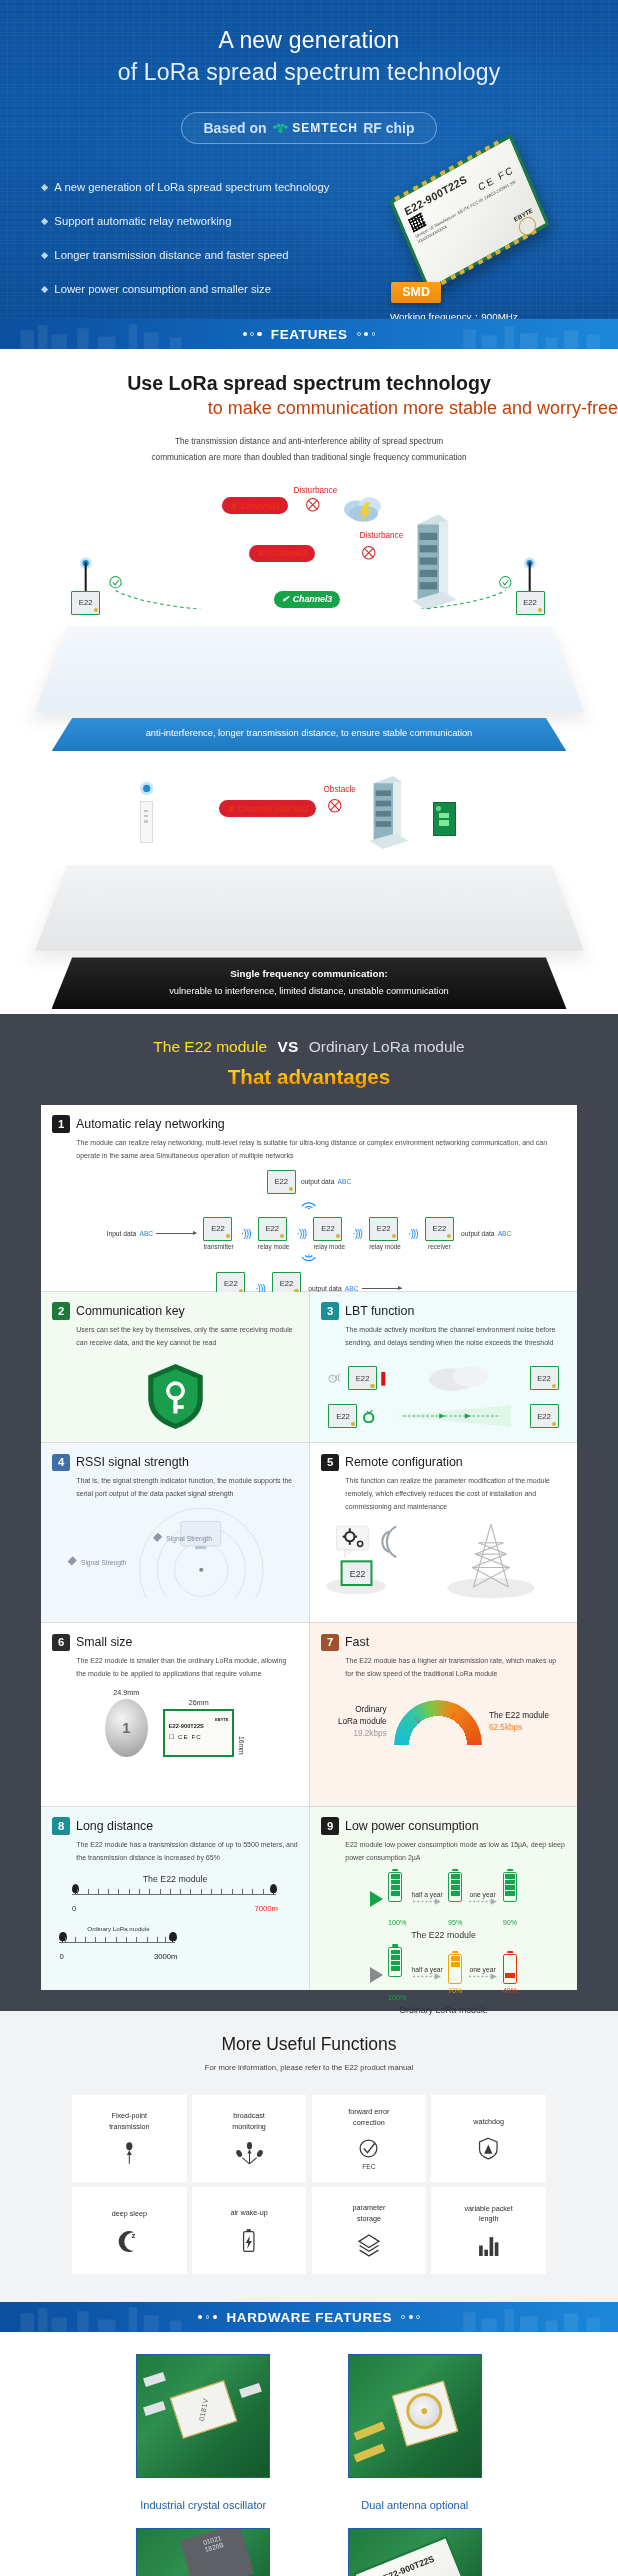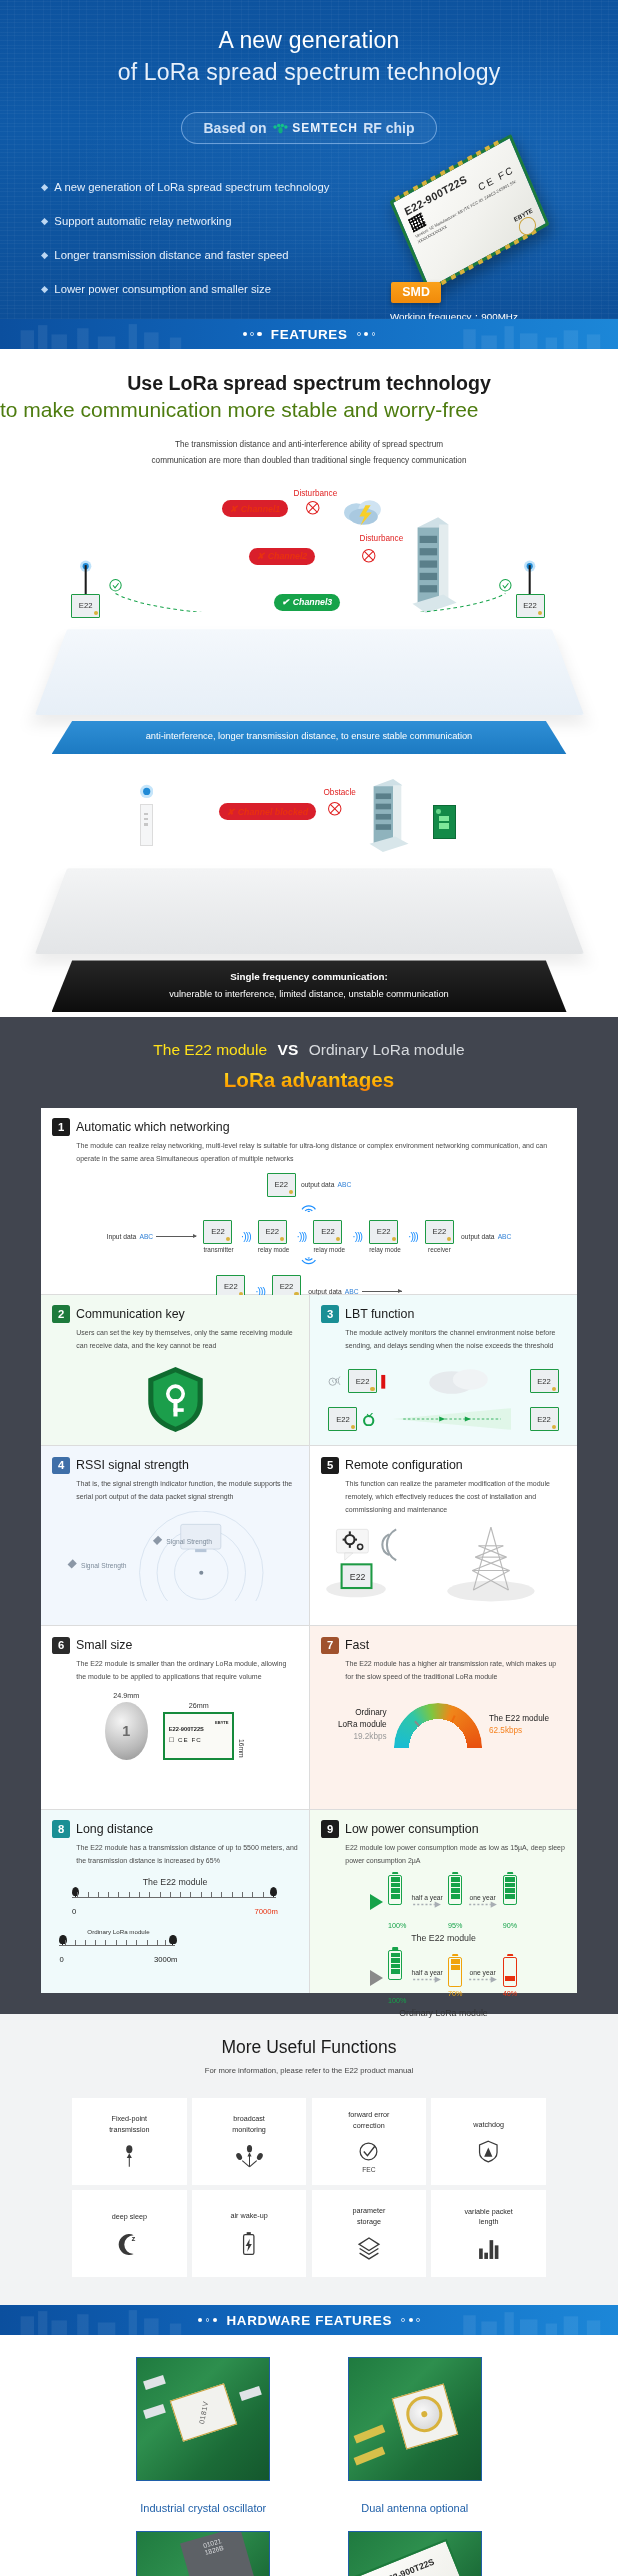--- a/index.html
+++ b/index.html
@@ -117,21 +117,21 @@
   .banner-title {
     color:#fff; font-size:13.4px; font-weight:700; letter-spacing:0.7px;
   }
   .dots { display:flex; gap:3.6px; align-items:center; }
   .dots i { width:4.1px; height:4.1px; border-radius:50%; background:#fff; display:block; }
   .dots i.hollow { background:transparent; border:0.8px solid #cfe3f7; width:3.6px; height:3.6px; }
 
   
   .features { padding: 20.6px 0 5.2px; background:#fff; }
   .feat-h1 { text-align:center; font-size:19.6px; font-weight:700; color:#1b1b1b; line-height:1.35; }
-  .feat-h2 { text-align:left; font-size:21px; color:#4d7c0f; margin-top:2.1px; }
+  .feat-h2 { text-align:right; font-size:18px; color:#c2410c; margin-top:2.1px; }
   .feat-sub { text-align:center; color:#3a3a3a; font-size:8.2px; margin-top:14.4px; line-height:2.0; }
 
   .scene { position: relative; margin: 15.5px auto 0; width: 515px; }
   .platform {
     position: relative; height: 103px; margin-top: 2.1px;
     background: linear-gradient(180deg,#f4f8fc 0%, #e7eff7 100%);
     border-radius: 2.1px;
     transform: perspective(464px) rotateX(34deg);
     box-shadow: 0 9.3px 15.5px rgba(0,0,0,.08);
   }
@@ -556,29 +556,29 @@
       </div>
     </div>
   </div>
 
   <div class="nine">
     <div class="nine-title">
       <span class="y">The E22 module</span>
       <span class="w" style="margin:0 6.2px;">VS</span>
       <span class="g">Ordinary LoRa module</span>
     </div>
-    <div class="nine-sub">LoRa advantages</div>
+    <div class="nine-sub">That advantages</div>
 
     <div class="cards">
 
       <div class="card-row">
         <div class="card full">
           <div class="card-head">
             <div class="num" style="background:#1c1c1c">1</div>
-            <div class="card-title">Automatic which networking</div>
+            <div class="card-title">Automatic relay networking</div>
           </div>
           <div class="card-desc">The module can realize relay networking, multi-level relay is suitable for ultra-long distance or complex environment networking communication, and can operate in the same area Simultaneous operation of multiple networks</div>
 
           <div class="card-art" style="height:113px;">
 
             <div style="display:flex;align-items:center;justify-content:center;gap:5.2px;">
               <div class="node">
                 <div class="e22box">E22</div>
               </div>
               <div class="flow">

